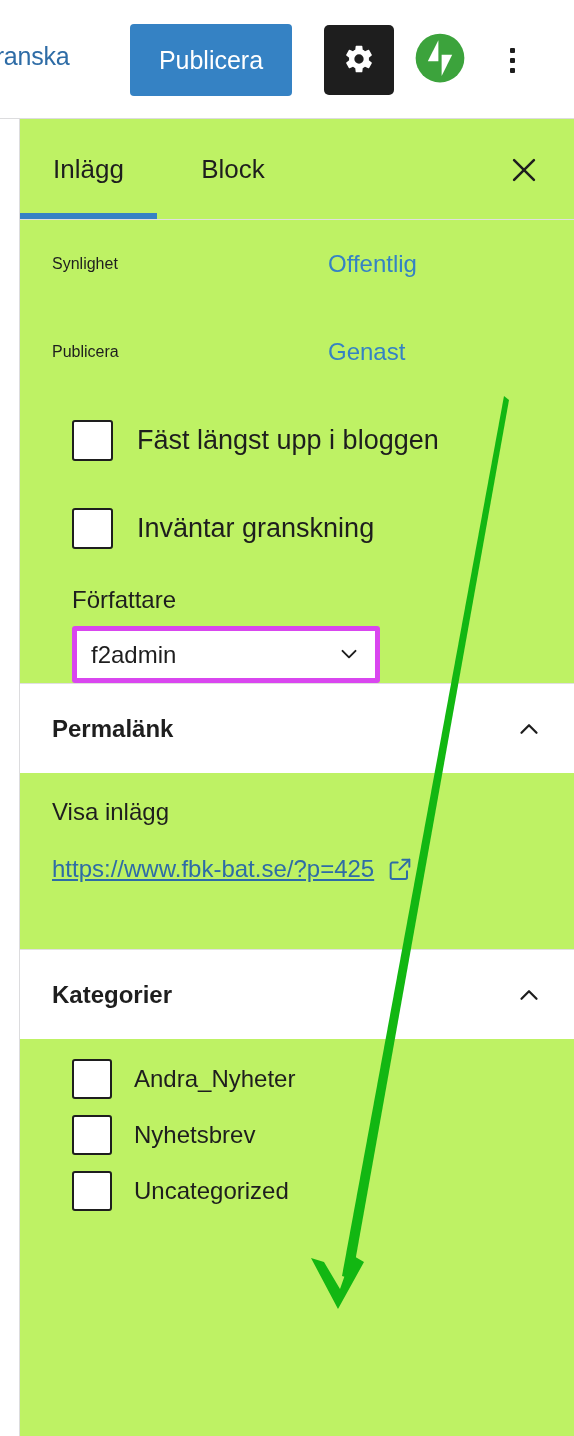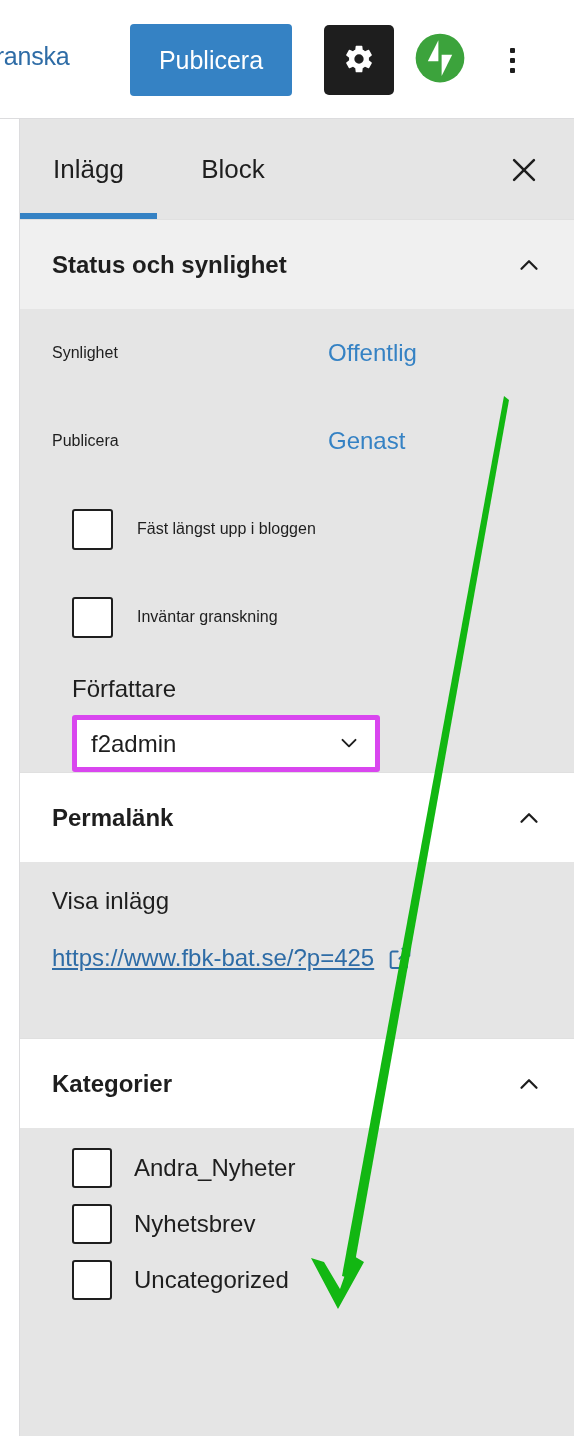--- a/index.html
+++ b/index.html
@@ -62,21 +62,21 @@
   }
   .kebab-btn i {
     display: block; width: 5px; height: 5px;
     background: #1e1e1e; border-radius: 1px;
   }
 
   
   .sidebar {
     position: absolute; left: 19px; top: 119px;
     width: 555px; height: 1317px;
-    background: #e5e5e5;
+    background: #bef264;
     border-left: 1px solid #dcdcde;
   }
 
   .tabs {
     position: relative;
     height: 101px;
     border-bottom: 1px solid #e0e0e0;
     display: flex; align-items: center;
   }
   .tab {
@@ -136,21 +136,21 @@
     display: flex; align-items: center;
     height: 88px; gap: 24px;
     padding-left: 20px;
   }
   .cbox {
     width: 41px; height: 41px;
     border: 2px solid #1e1e1e;
     border-radius: 3px; background: #fff;
     flex: none; cursor: pointer;
   }
-  .check-label { font-size: 16px; color: #1e1e1e; }
+  .check-label { font-size: 27px; color: #1e1e1e; }
 
   .field-label {
     font-size: 24px; color: #1e1e1e;
     margin-top: 14px; margin-bottom: 12px;
     padding-left: 20px;
   }
   .select-wrap {
     position: relative; margin-left: 20px;
     width: 308px; height: 57px;
   }
@@ -258,28 +258,20 @@
       <button class="close-btn">
         <span>
           <svg width="34" height="34" viewBox="0 0 24 24" stroke="#1e1e1e" stroke-width="1.8" fill="none" stroke-linecap="round">
             <line x1="5" y1="5" x2="19" y2="19"></line>
             <line x1="19" y1="5" x2="5" y2="19"></line>
           </svg>
         </span>
       </button>
     </div>
 
-    <div class="panel-header shaded">
-      <span>Status och synlighet</span>
-      <span class="chev">
-        <svg width="30" height="30" viewBox="0 0 24 24" fill="none" stroke="#1e1e1e" stroke-width="1.8" stroke-linecap="round" stroke-linejoin="round">
-          <polyline points="6 15 12 9 18 15"></polyline>
-        </svg>
-      </span>
-    </div>
 
     <div class="panel-body">
 
       <div class="row">
         <span class="row-label">Synlighet</span>
         <button class="row-value">Offentlig</button>
       </div>
 
       <div class="row">
         <span class="row-label">Publicera</span>

